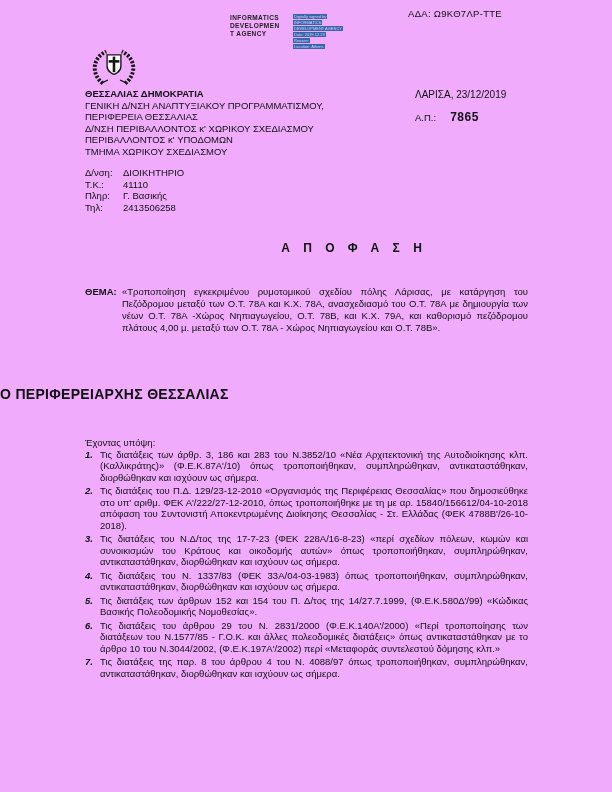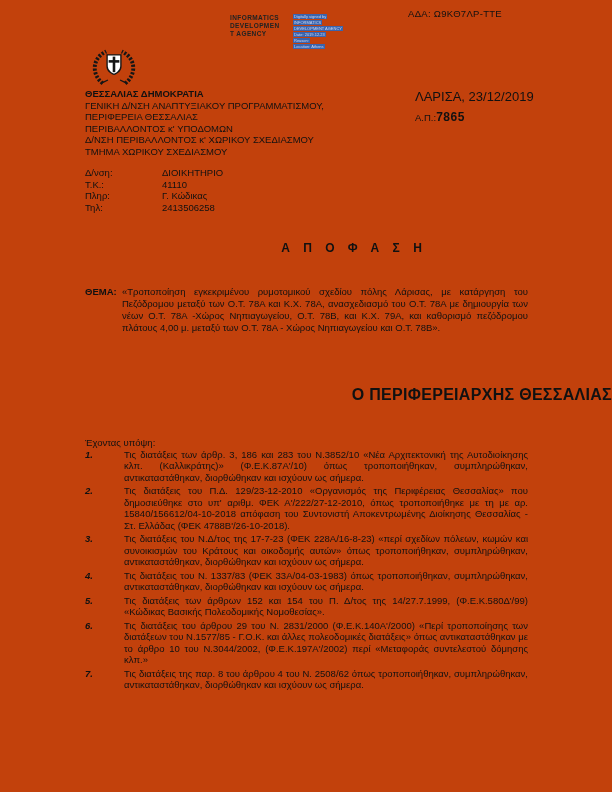--- a/index.html
+++ b/index.html
@@ -1,21 +1,21 @@
 <!DOCTYPE html>
 <html><head>
 <meta charset="utf-8">
 <style>
   * { margin:0; padding:0; box-sizing:border-box; }
   html,body { background:#e8e8e8; }
   .page {
     position:relative;
     width:612px; height:792px;
     margin:0 auto;
-    background:#c2410c;
+    background:#f0abfc;
     font-family:"Liberation Sans", sans-serif;
     color:#111;
     overflow:hidden;
   }
   .ada {
     position:absolute; left:408px; top:8px;
     font-size:9.5px; letter-spacing:0.3px;
   }
   .stamp {
     position:absolute; left:230px; top:14px;
@@ -29,42 +29,42 @@
   .stamp-sig-line {
     display:table;
     font-size:4px; line-height:5px;
     background:#3a64ae; color:#cdd9f2;
     padding:0 1px; margin-bottom:1px;
     white-space:nowrap;
   }
   .emblem { position:absolute; left:88px; top:48px; }
   .org { position:absolute; left:85px; top:88px; width:330px; font-size:9.5px; line-height:11.5px; }
   .org .l0 { font-weight:bold; }
-  .dateline { position:absolute; left:415px; top:89px; font-size:13px; }
-  .protocol { position:absolute; left:415px; top:110px; font-size:9.5px; display:flex; align-items:baseline; }
+  .dateline { position:absolute; left:415px; top:89px; font-size:10px; }
+  .protocol { position:absolute; left:415px; top:110px; font-size:9.5px; display:flex; align-items:baseline; gap:14px; }
   .protocol .num { font-weight:bold; font-size:12px; letter-spacing:0.5px; }
   .contact { position:absolute; left:85px; top:167px; font-size:9.5px; line-height:11.5px; }
-  .contact .row { display:flex;gap:39px; }
+  .contact .row { display:flex; }
   .contact .lbl { width:38px; }
   .title {
     position:absolute; left:0; top:241px; width:612px;
     text-align:center; font-size:12px; font-weight:bold; letter-spacing:5px;margin-left:48px;
   }
   .subject { position:absolute; left:85px; top:286px; width:443px; display:flex; font-size:9.5px; line-height:12px;justify-content:space-between; }
   .subject .lbl { font-weight:bold; width:37px; flex:none; }
   .subject .txt { font-weight:normal; flex:1; text-align:justify; }
   .authority {
     position:absolute; left:0; top:386px; width:612px;
-    text-align:right; font-size:16px; font-weight:bold; letter-spacing:0.3px;
+    text-align:left; font-size:14px; font-weight:bold; letter-spacing:0.3px;
   }
   .body-flow { position:absolute; left:85px; top:437px; width:443px; font-size:9.5px; line-height:11.5px; }
   .considering { }
   .item { display:flex; margin-bottom:2px; }
   .item .num { width:15px; flex:none; font-weight:bold; font-style:italic; }
-  .item .txt { flex:1; text-align:justify;margin-left:24px; }
+  .item .txt { flex:1; text-align:justify; }
 </style>
 </head>
 <body>
 
 <div class="page">
 
   <div class="ada">ΑΔΑ: Ω9ΚΘ7ΛΡ-ΤΤΕ</div>
 
   <div class="stamp">
     <div class="stamp-agency">
@@ -92,22 +92,22 @@
         <line x1="30" y1="10" x2="30" y2="28" stroke-width="3"></line>
         <line x1="23.8" y1="15.5" x2="36.2" y2="15.5" stroke-width="3"></line>
       </g>
     </svg>
   </div>
 
   <div class="org">
     <div class="l0">ΘΕΣΣΑΛΙΑΣ ΔΗΜΟΚΡΑΤΙΑ</div>
     <div>ΓΕΝΙΚΗ Δ/ΝΣΗ ΑΝΑΠΤΥΞΙΑΚΟΥ ΠΡΟΓΡΑΜΜΑΤΙΣΜΟΥ,</div>
     <div>ΠΕΡΙΦΕΡΕΙΑ ΘΕΣΣΑΛΙΑΣ</div>
+    <div>Δ/ΝΣΗ ΠΕΡΙΒΑΛΛΟΝΤΟΣ κ' ΧΩΡΙΚΟΥ ΣΧΕΔΙΑΣΜΟΥ</div>
     <div>ΠΕΡΙΒΑΛΛΟΝΤΟΣ κ' ΥΠΟΔΟΜΩΝ</div>
-    <div>Δ/ΝΣΗ ΠΕΡΙΒΑΛΛΟΝΤΟΣ κ' ΧΩΡΙΚΟΥ ΣΧΕΔΙΑΣΜΟΥ</div>
     <div>ΤΜΗΜΑ ΧΩΡΙΚΟΥ ΣΧΕΔΙΑΣΜΟΥ</div>
   </div>
 
   <div class="dateline">ΛΑΡΙΣΑ, 23/12/2019</div>
 
   <div class="protocol">
     <span>Α.Π.:</span>
     <span class="num">7865</span>
   </div>
 
@@ -115,21 +115,21 @@
     <div class="row">
       <span class="lbl">Δ/νση:</span>
       <span>ΔΙΟΙΚΗΤΗΡΙΟ</span>
     </div>
     <div class="row">
       <span class="lbl">Τ.Κ.:</span>
       <span>41110</span>
     </div>
     <div class="row">
       <span class="lbl">Πληρ:</span>
-      <span>Γ. Κώδικας</span>
+      <span>Γ. Βασικής</span>
     </div>
     <div class="row">
       <span class="lbl">Τηλ:</span>
       <span>2413506258</span>
     </div>
   </div>
 
   <div class="title">Α Π Ο Φ Α Σ Η</div>
 
   <div class="subject">
@@ -161,17 +161,17 @@
     <div class="item">
       <span class="num">5.</span>
       <span class="txt">Τις διατάξεις των άρθρων 152 και 154 του Π. Δ/τος της 14/27.7.1999, (Φ.Ε.Κ.580Δ'/99) «Κώδικας Βασικής Πολεοδομικής Νομοθεσίας».</span>
     </div>
     <div class="item">
       <span class="num">6.</span>
       <span class="txt">Τις διατάξεις του άρθρου 29 του Ν. 2831/2000 (Φ.Ε.Κ.140Α'/2000) «Περί τροποποίησης των διατάξεων του Ν.1577/85 - Γ.Ο.Κ. και άλλες πολεοδομικές διατάξεις» όπως αντικαταστάθηκαν με το άρθρο 10 του Ν.3044/2002, (Φ.Ε.Κ.197Α'/2002) περί «Μεταφοράς συντελεστού δόμησης κλπ.»</span>
     </div>
     <div class="item">
       <span class="num">7.</span>
-      <span class="txt">Τις διατάξεις της παρ. 8 του άρθρου 4 του Ν. 2508/62 όπως τροποποιήθηκαν, συμπληρώθηκαν, αντικαταστάθηκαν, διορθώθηκαν και ισχύουν ως σήμερα.</span>
+      <span class="txt">Τις διατάξεις της παρ. 8 του άρθρου 4 του Ν. 4088/97 όπως τροποποιήθηκαν, συμπληρώθηκαν, αντικαταστάθηκαν, διορθώθηκαν και ισχύουν ως σήμερα.</span>
     </div>
   </div>
 
 </div>
 
 </body></html>

